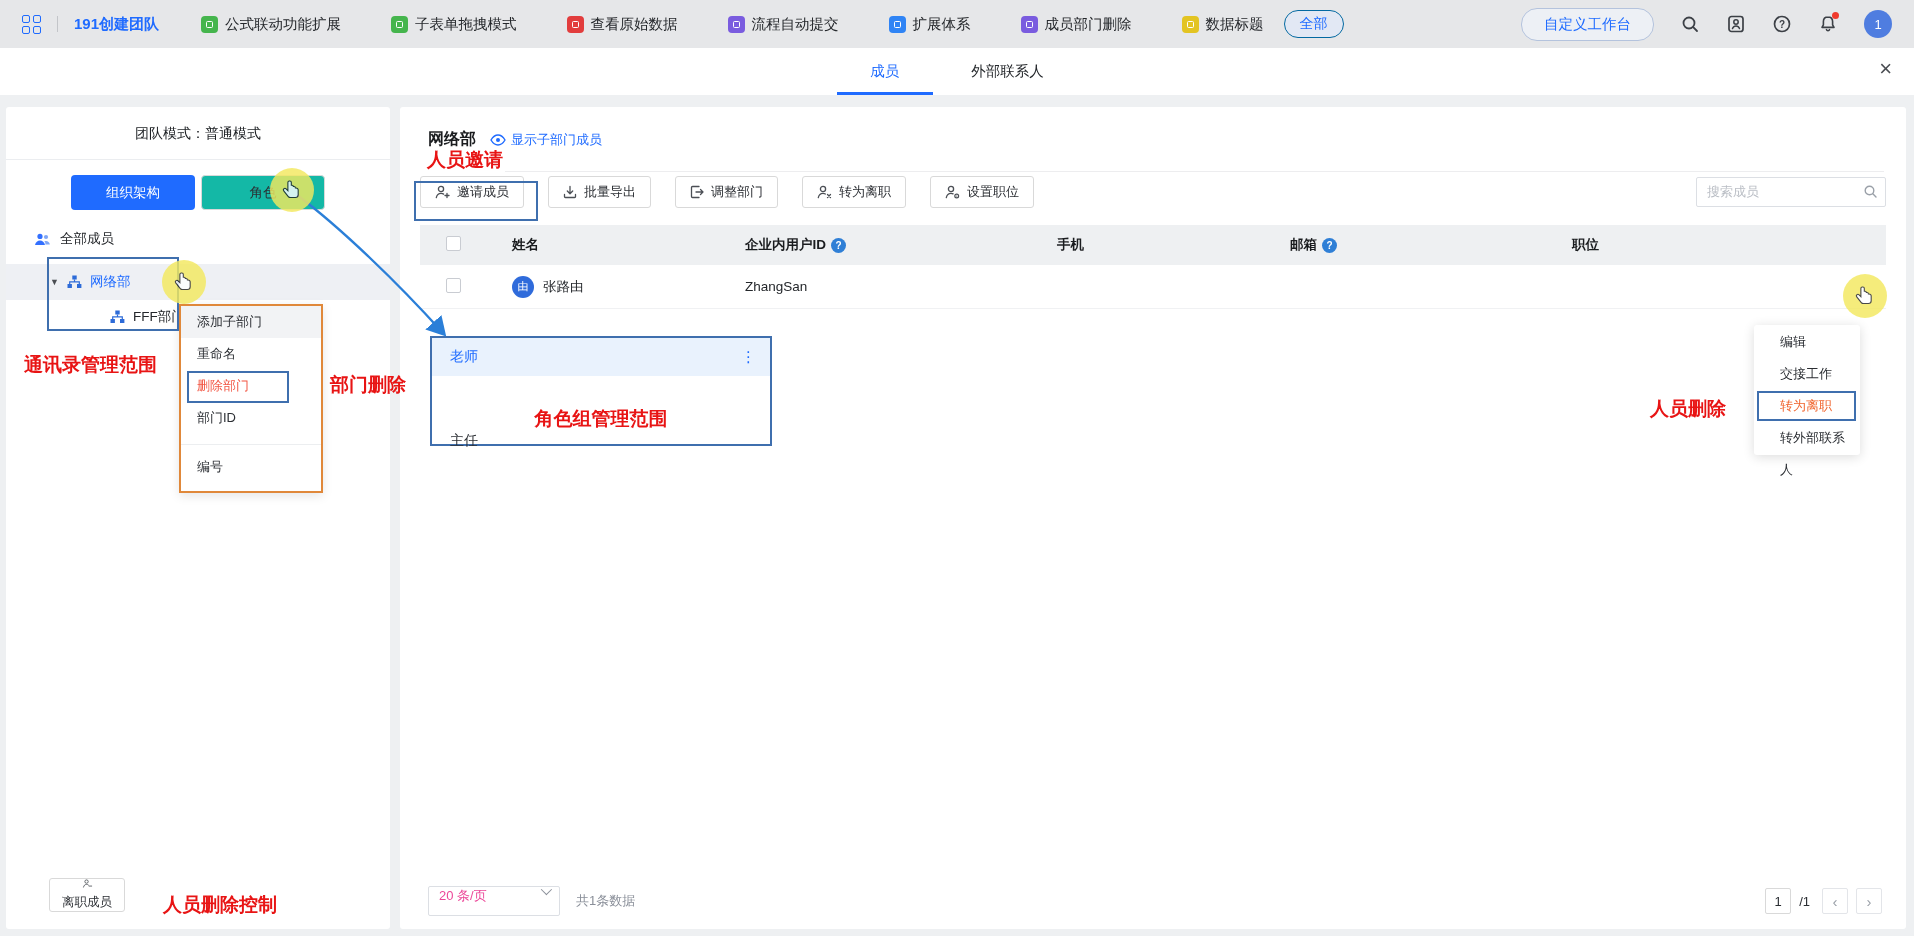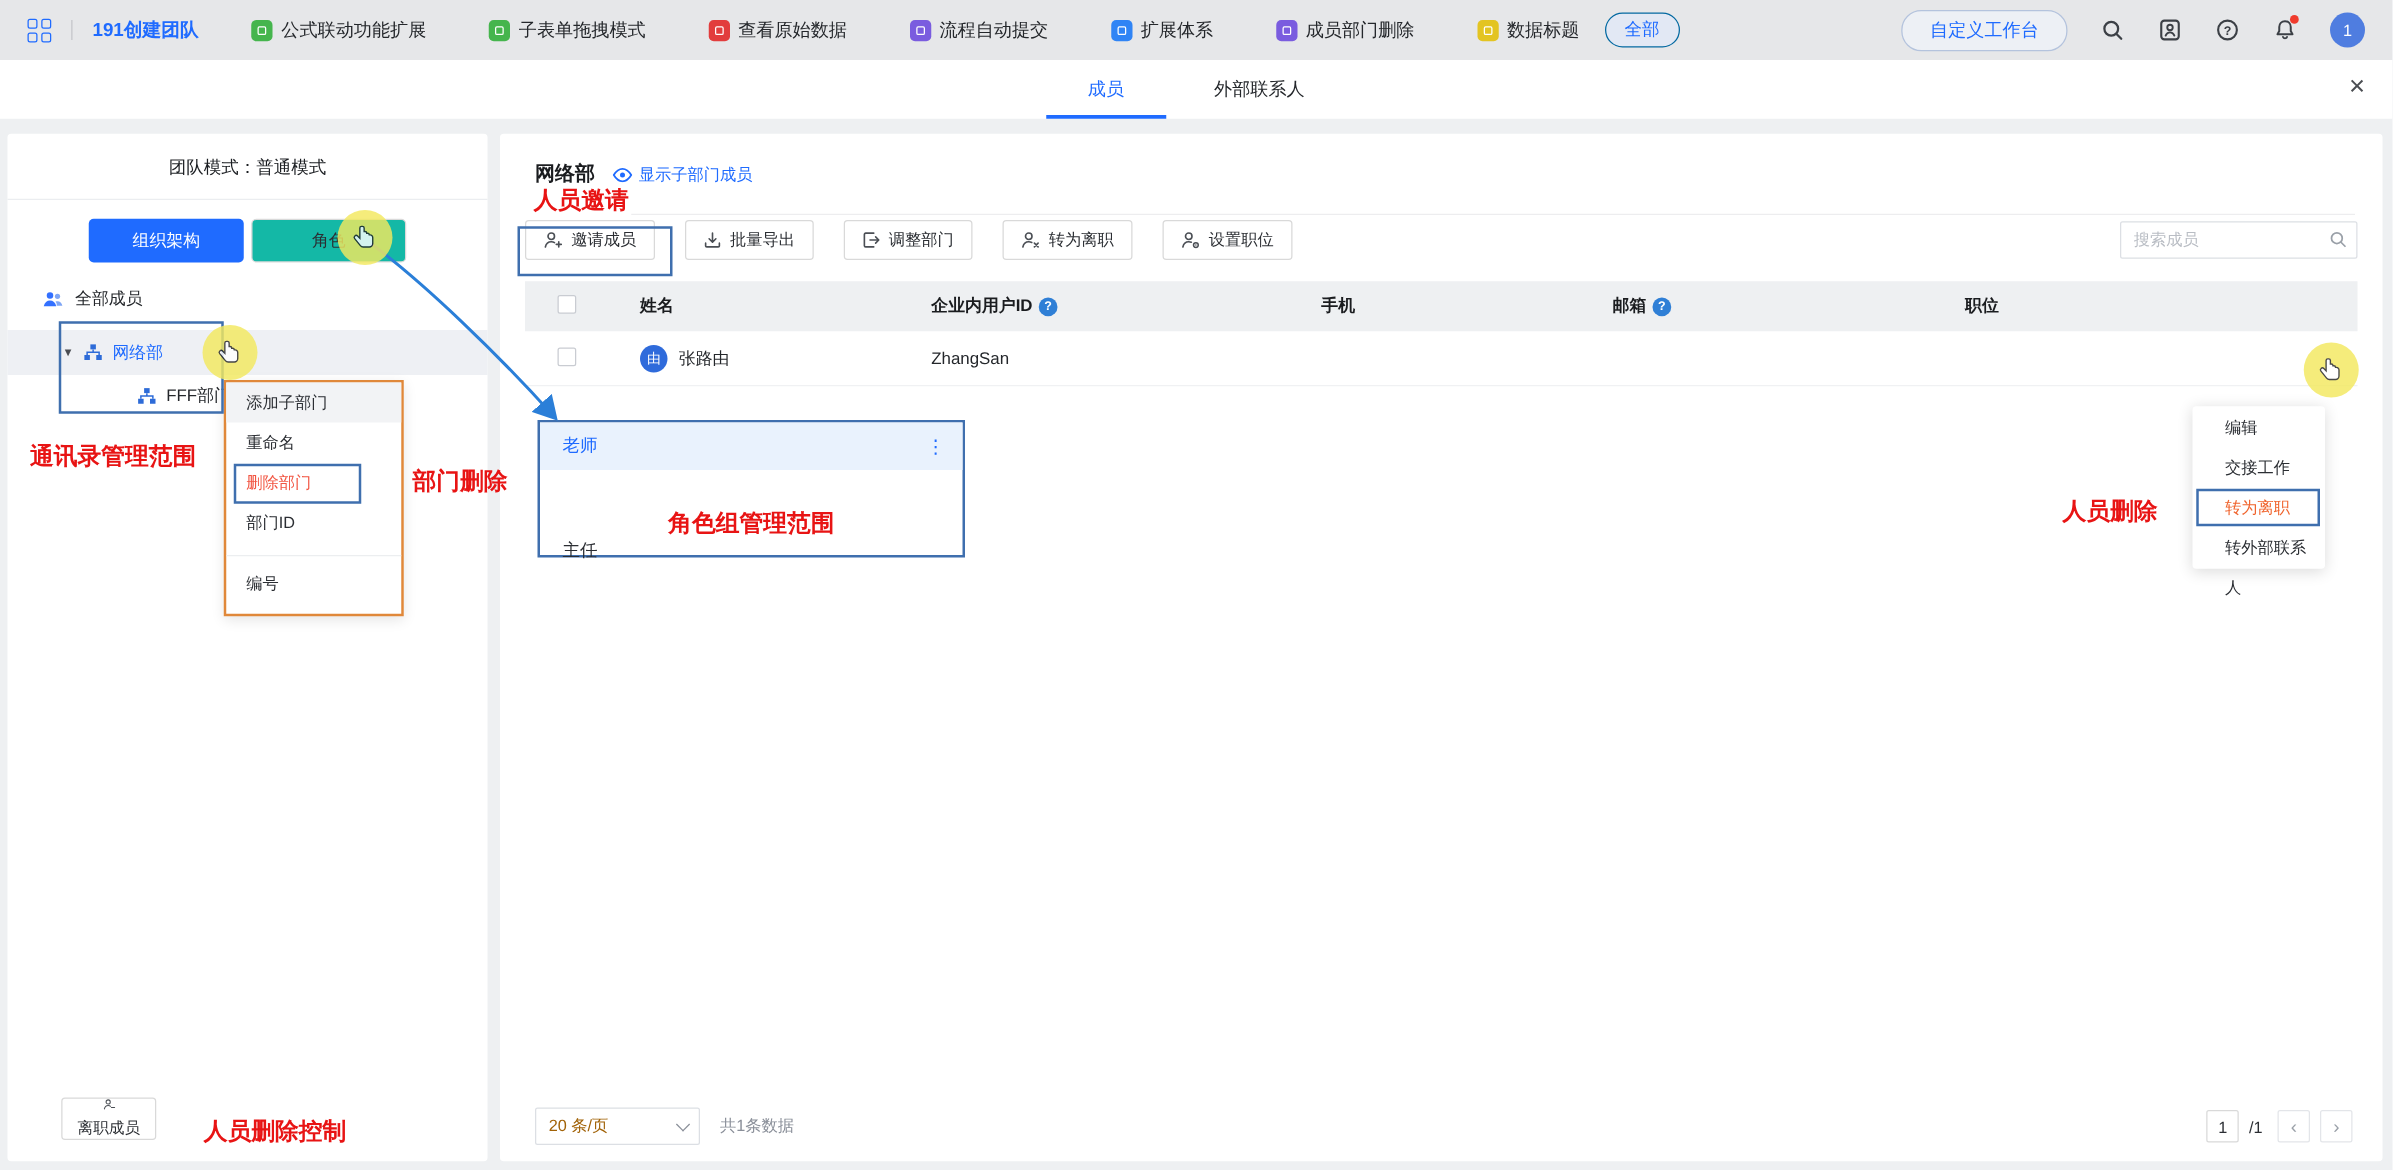--- a/index.html
+++ b/index.html
@@ -68,21 +68,21 @@
   .tbl-row { height:44px; border-bottom:1px solid #f0f1f3; font-size:13.5px; color:#24272b; }
   .cb-cell { padding-left:26px; }
   .cb { width:15px; height:15px; border:1px solid #c9ccd2; border-radius:2px; background:#fff; display:inline-block; cursor:pointer; }
   .hcell { display:flex; align-items:center; gap:5px; }
   .q-ico { width:15px; height:15px; border-radius:50%; background:#2f7fd6; color:#fff; font-size:10px; font-weight:bold; display:inline-flex; align-items:center; justify-content:center; }
   .name-cell { display:flex; align-items:center; gap:9px; }
   .row-avatar { width:22px; height:22px; border-radius:50%; background:#2f6bdb; color:#fff; font-size:11px; display:flex; align-items:center; justify-content:center; }
   .redacted { width:88px; height:18px; background:#0e2a5c; }
 
   .mp-footer { position:absolute; left:28px; right:24px; bottom:10px; height:36px; display:flex; align-items:center; }
-  .pagesize { width:132px; height:30px; border:1px solid #dcdfe4; border-radius:2px; display:flex; align-items:center; padding:0 10px; font-size:13px; color:#a16207; cursor:pointer; }
+  .pagesize { width:132px; height:30px; border:1px solid #dcdfe4; border-radius:2px; display:flex; padding:0 10px; font-size:13px; color:#ec4899; cursor:pointer; }
   .chev-down { margin-left:auto; width:8px; height:8px; border-right:1.5px solid #8a8f99; border-bottom:1.5px solid #8a8f99; transform:rotate(45deg) translateY(-2px); }
   .total-txt { margin-left:16px; font-size:13px; color:#8a8f99; }
   .pg-right { margin-left:auto; display:flex; align-items:center; }
   .pg-box { width:26px; height:26px; border:1px solid #d9d9d9; border-radius:2px; background:#fff; display:flex; align-items:center; justify-content:center; font-size:13px; color:#2b2e33; cursor:pointer; }
   .pg-of { margin:0 0 0 8px; font-size:13px; color:#2b2e33; }
   .pg-chev { margin-left:12px; color:#9aa0a8; font-size:15px; border-color:#e3e5e9; }
 
   
   .ann-label { position:absolute; font-family:"Liberation Serif","DejaVu Serif",serif; font-weight:bold; font-size:19px; color:#e81414; white-space:nowrap; z-index:40; }
   .ann-box-blue { position:absolute; border:2px solid #3f6fae; z-index:35; pointer-events:none; }

